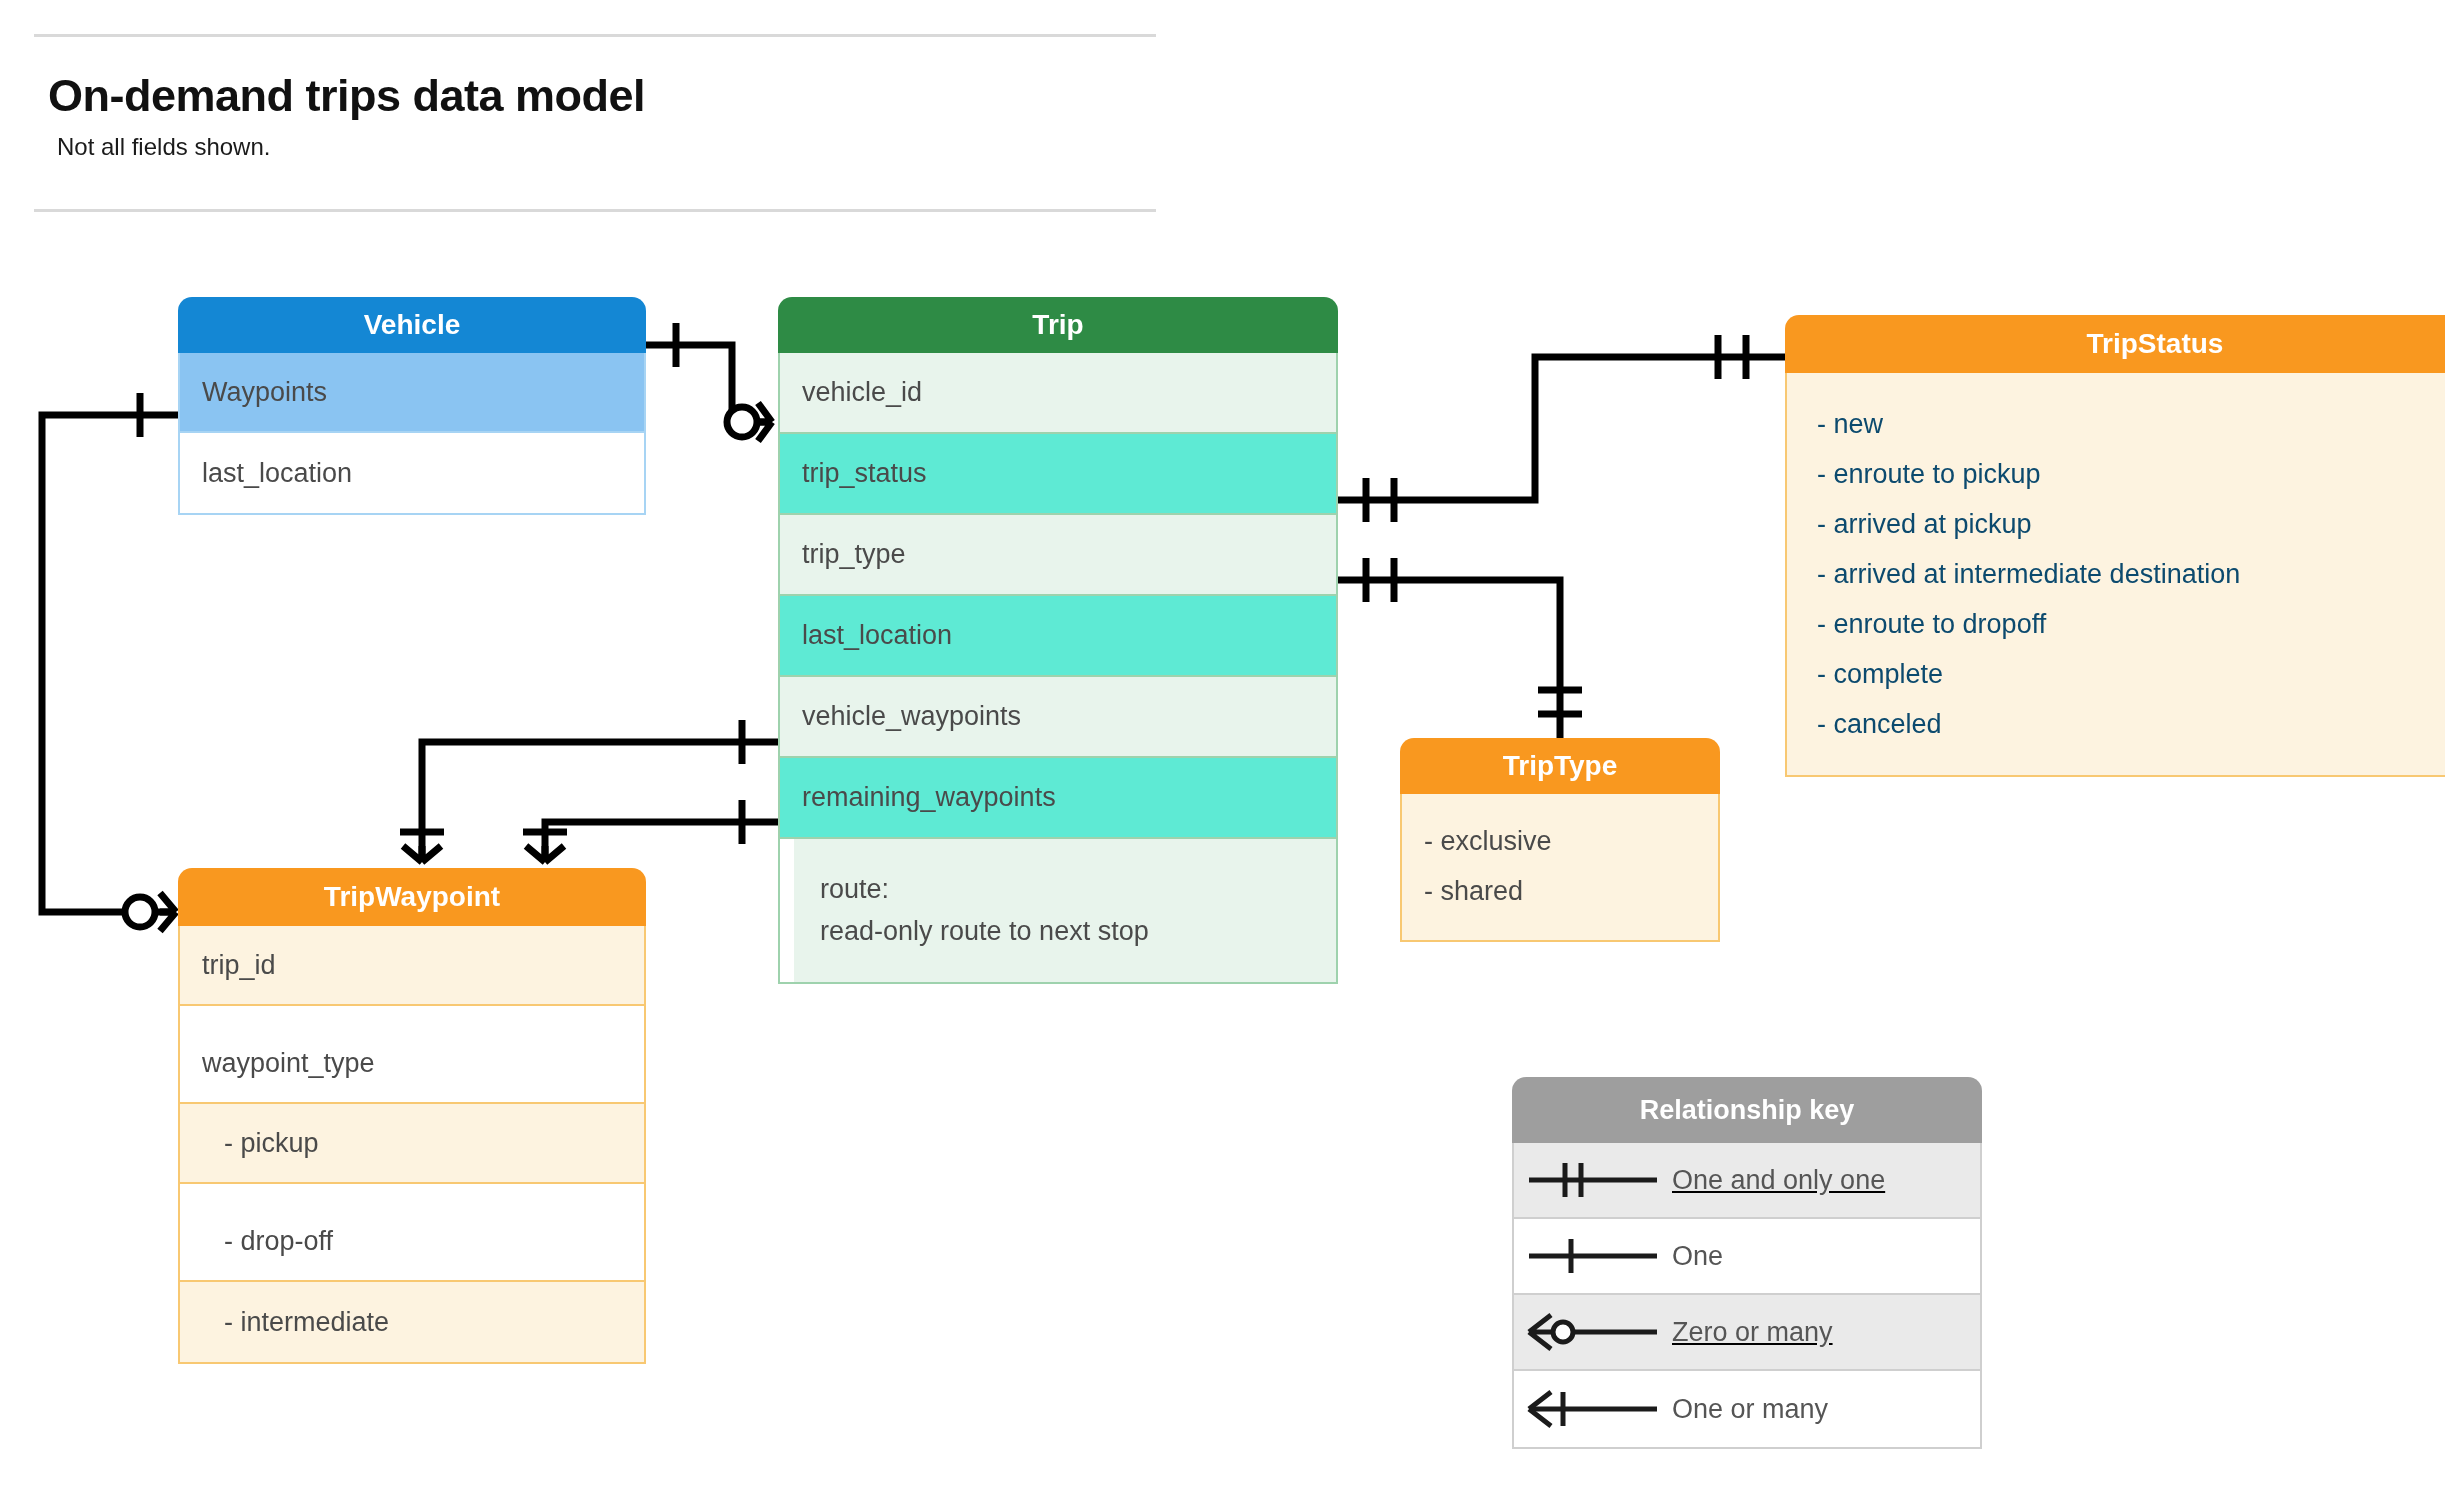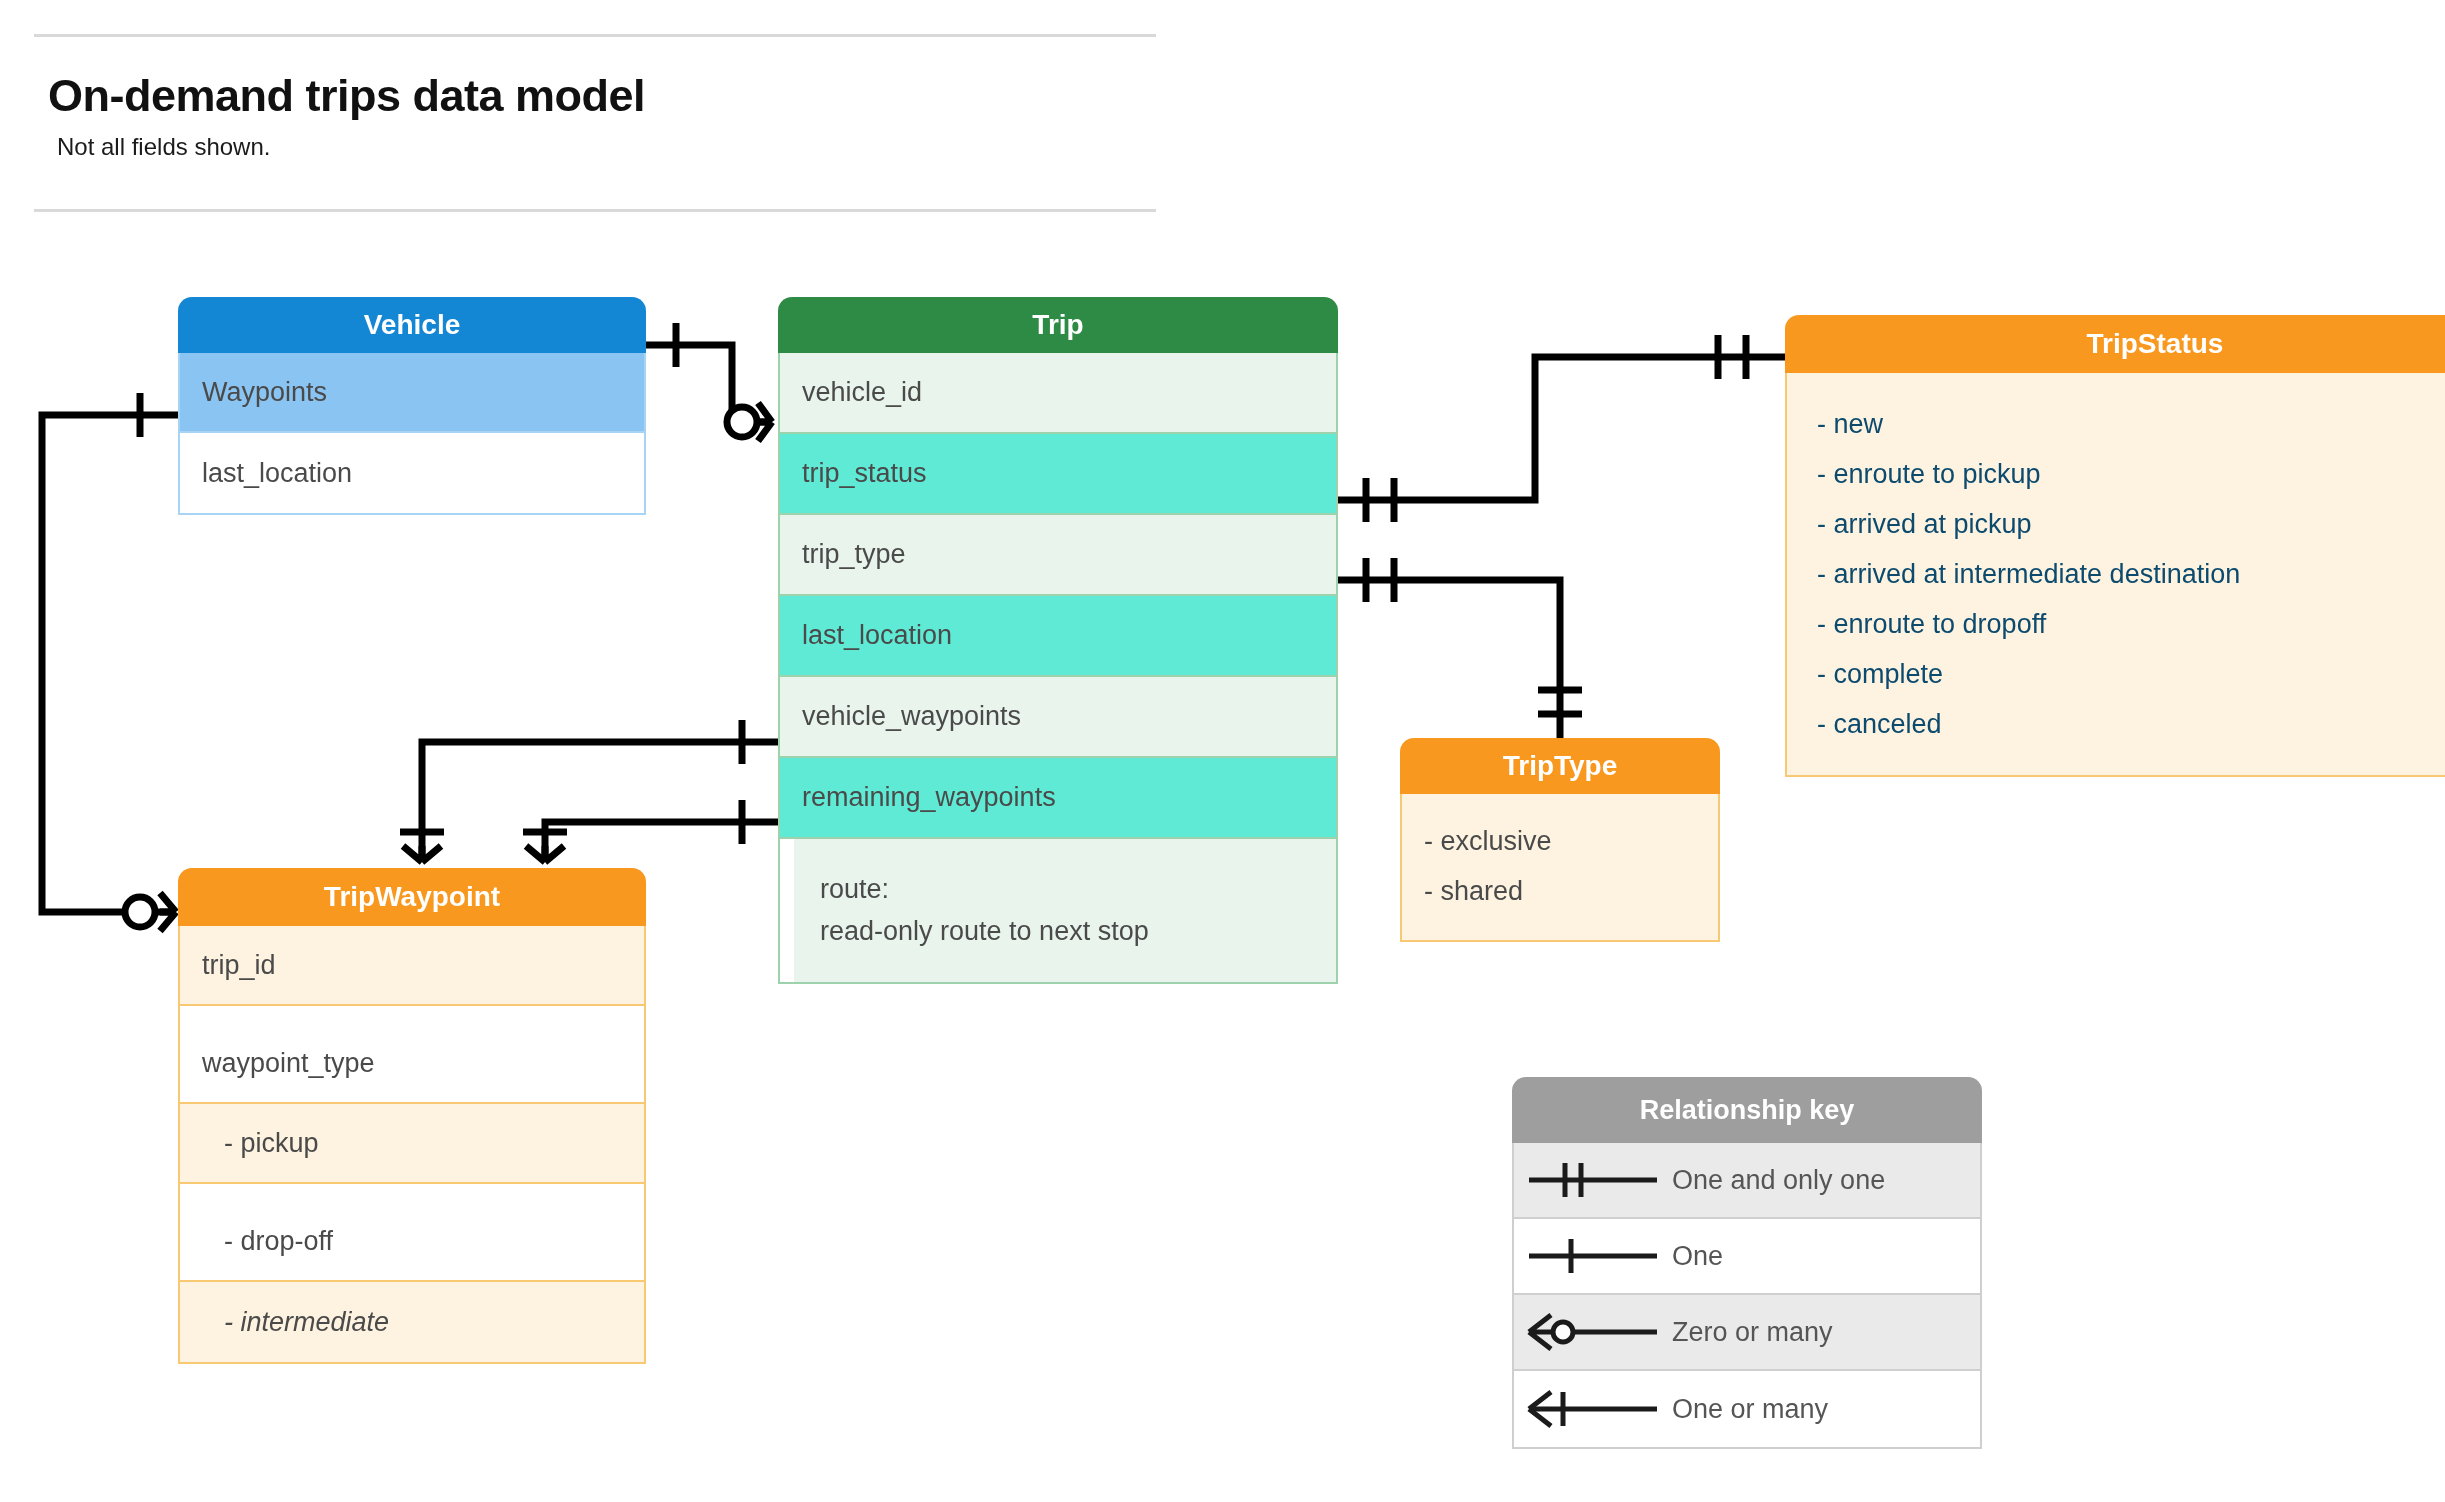--- a/index.html
+++ b/index.html
@@ -75,36 +75,36 @@
   #ent-triptype .ent-body { border-color: #f8c872; background: #fdf3e0; padding: 22px 0 24px 0; }
   #ent-triptype .li { height: 50px; font-size: 27px; color: #4a4a4a; padding-left: 22px; display: flex; align-items: center; white-space: nowrap; }
 
   
   #ent-tripwaypoint { left: 178px; top: 868px; width: 468px; }
   #ent-tripwaypoint .ent-head { height: 58px; background: #f9981f; }
   #ent-tripwaypoint .ent-body { border-color: #f8c872; }
   #ent-tripwaypoint .wr { height: 80px; border-bottom: 2px solid #f8c872; }
   #ent-tripwaypoint .wr.alt { background: #fdf3e0; }
   #ent-tripwaypoint .wr.plain { background: #ffffff; margin-top: 18px; }
-  #ent-tripwaypoint .wr.last { border-bottom: none; font-style: italic; }
+  #ent-tripwaypoint .wr.last { border-bottom: none; }
 
   
   #legend { position: absolute; left: 1512px; top: 1077px; width: 470px; }
   #legend .lg-head {
     height: 66px; background: #9e9e9e; color: #ffffff;
     font-size: 27px; font-weight: 700;
     display: flex; align-items: center; justify-content: center;
     border-radius: 14px 14px 0 0;
   }
   #legend .lg-body { border: 2px solid #cfcfcf; border-top: none; }
   #legend .lg-row {
     height: 76px; display: flex; align-items: center;
     border-bottom: 2px solid #cfcfcf;
   }
-  #legend .lg-row.shade { background: #eaeaea; }
+  #legend .lg-row.shade { background: #eaeaea; text-decoration: underline; }
   #legend .lg-row.last { border-bottom: none; }
   #legend .lg-sym { width: 158px; display: flex; align-items: center; justify-content: center; }
   #legend .lg-lbl { font-size: 27px; color: #555555; white-space: nowrap; }
 
   
   #wires { position: absolute; left: 0; top: 0; width: 2445px; height: 1502px; pointer-events: none; }
 </style>
 </head>
 <body>
 

